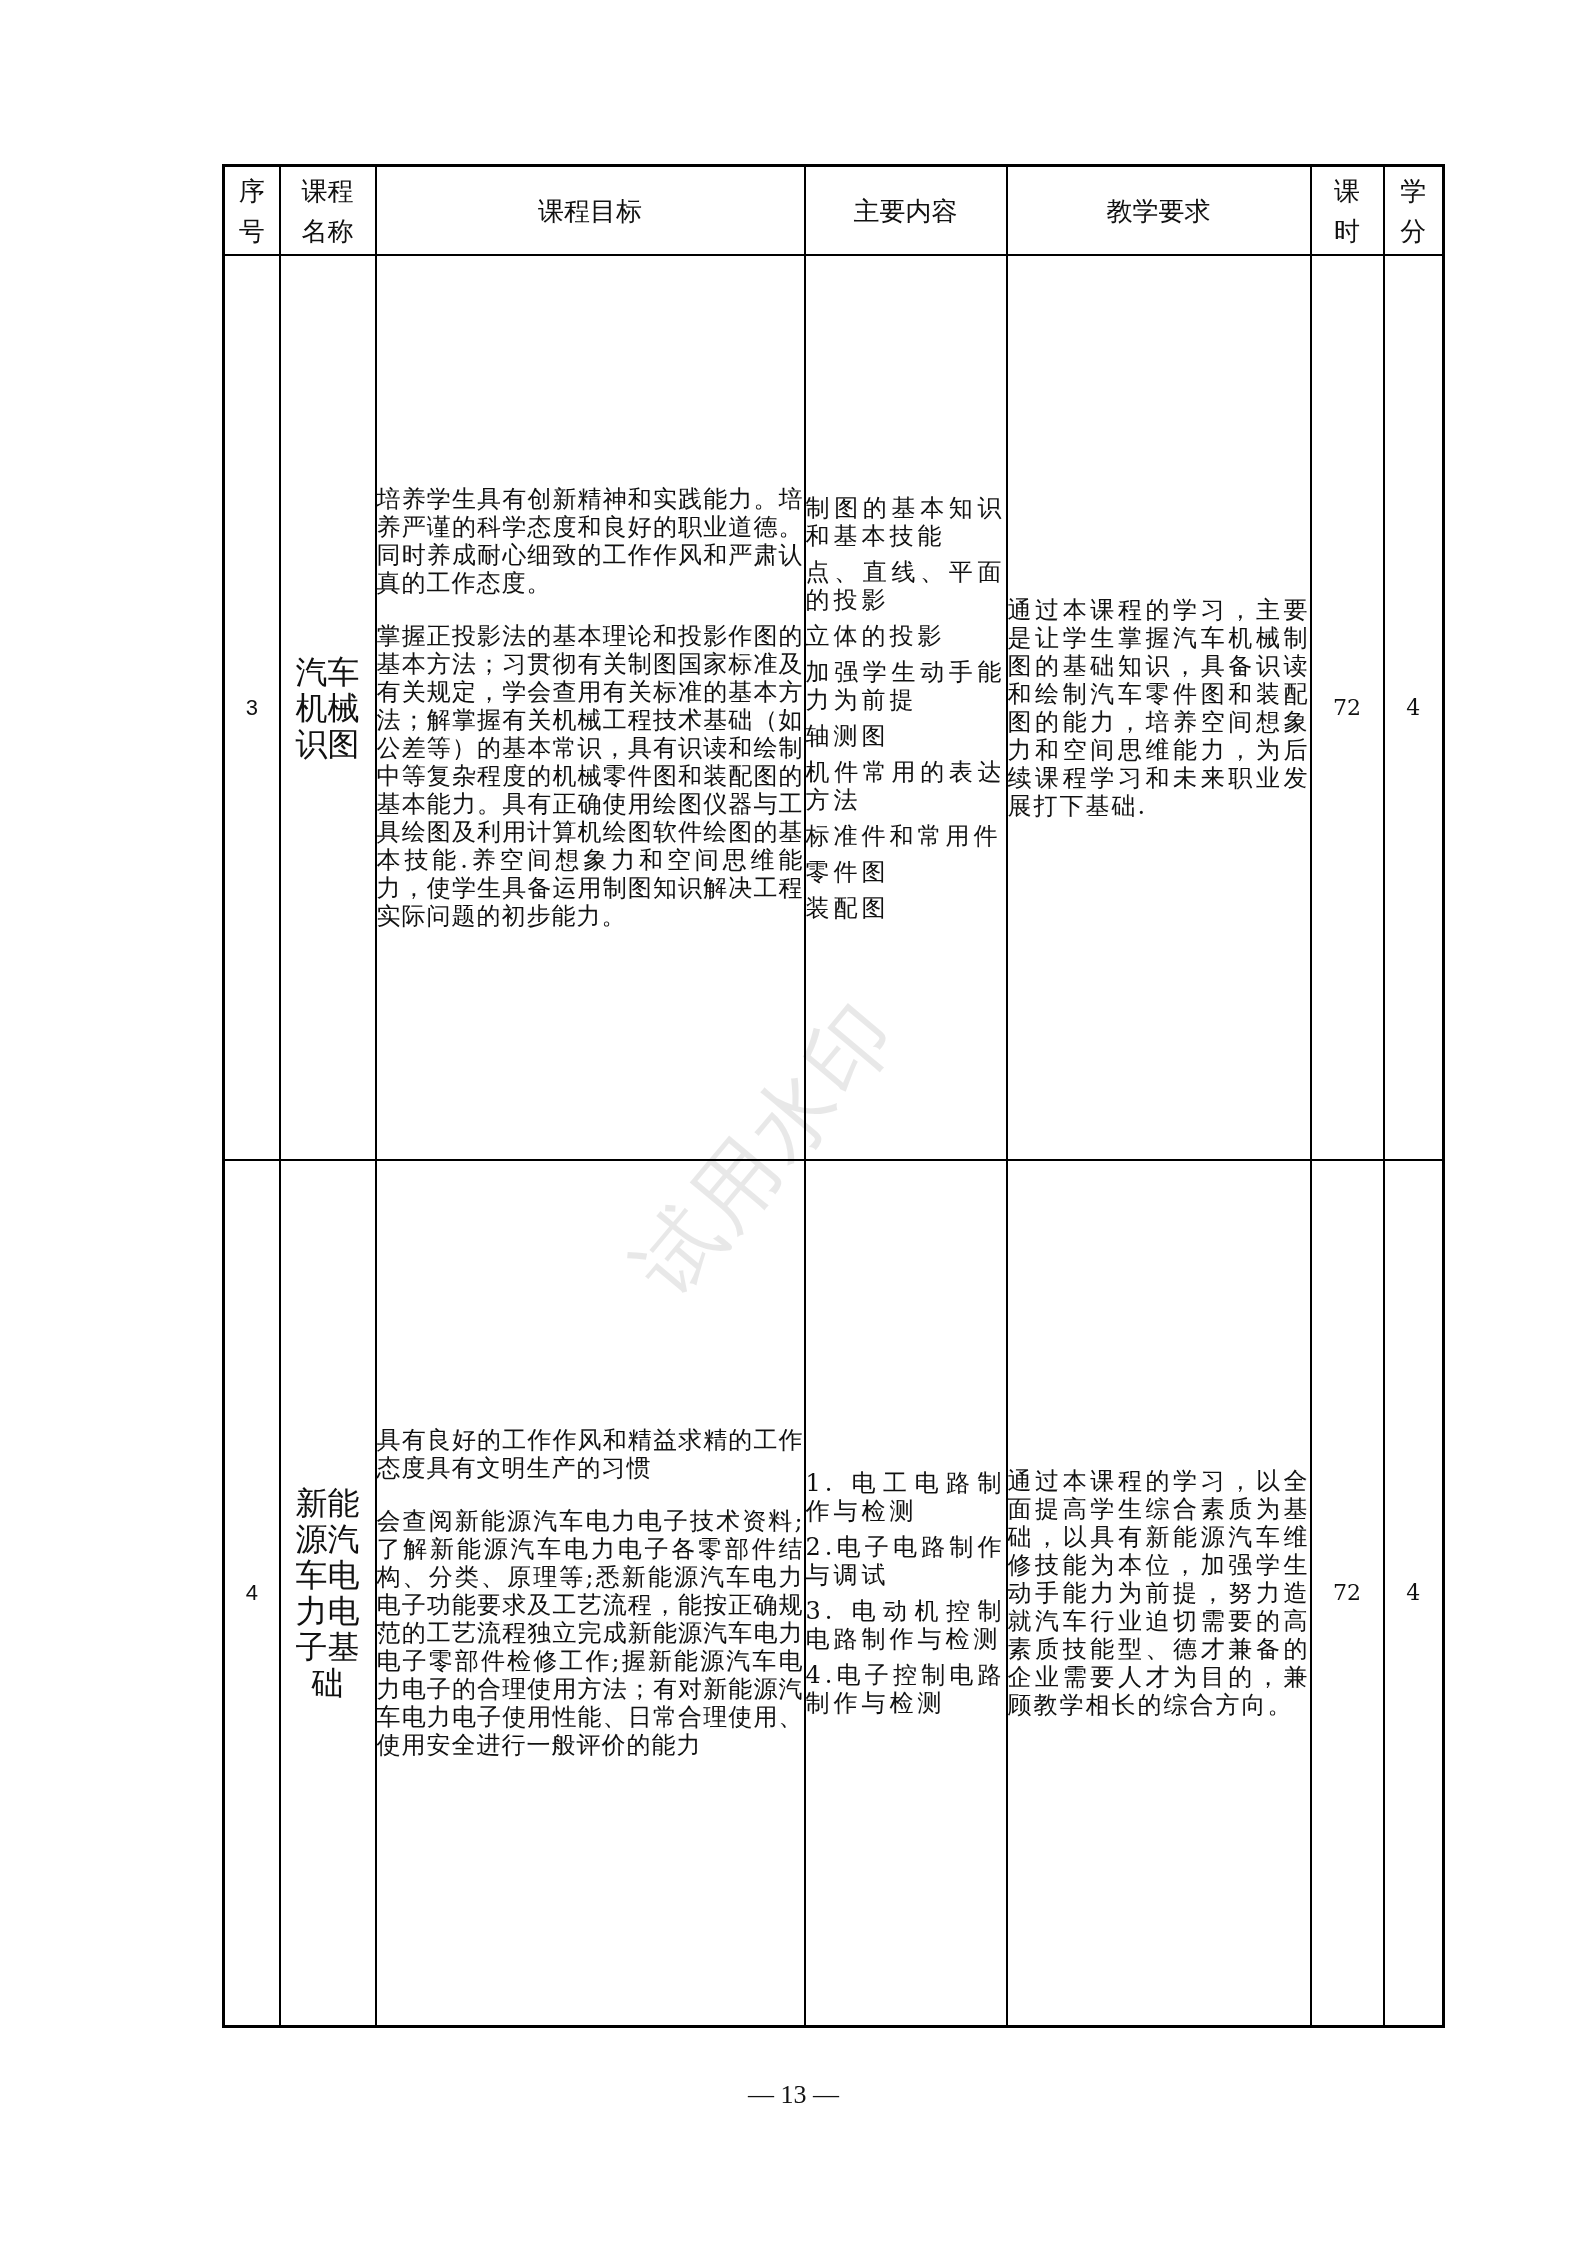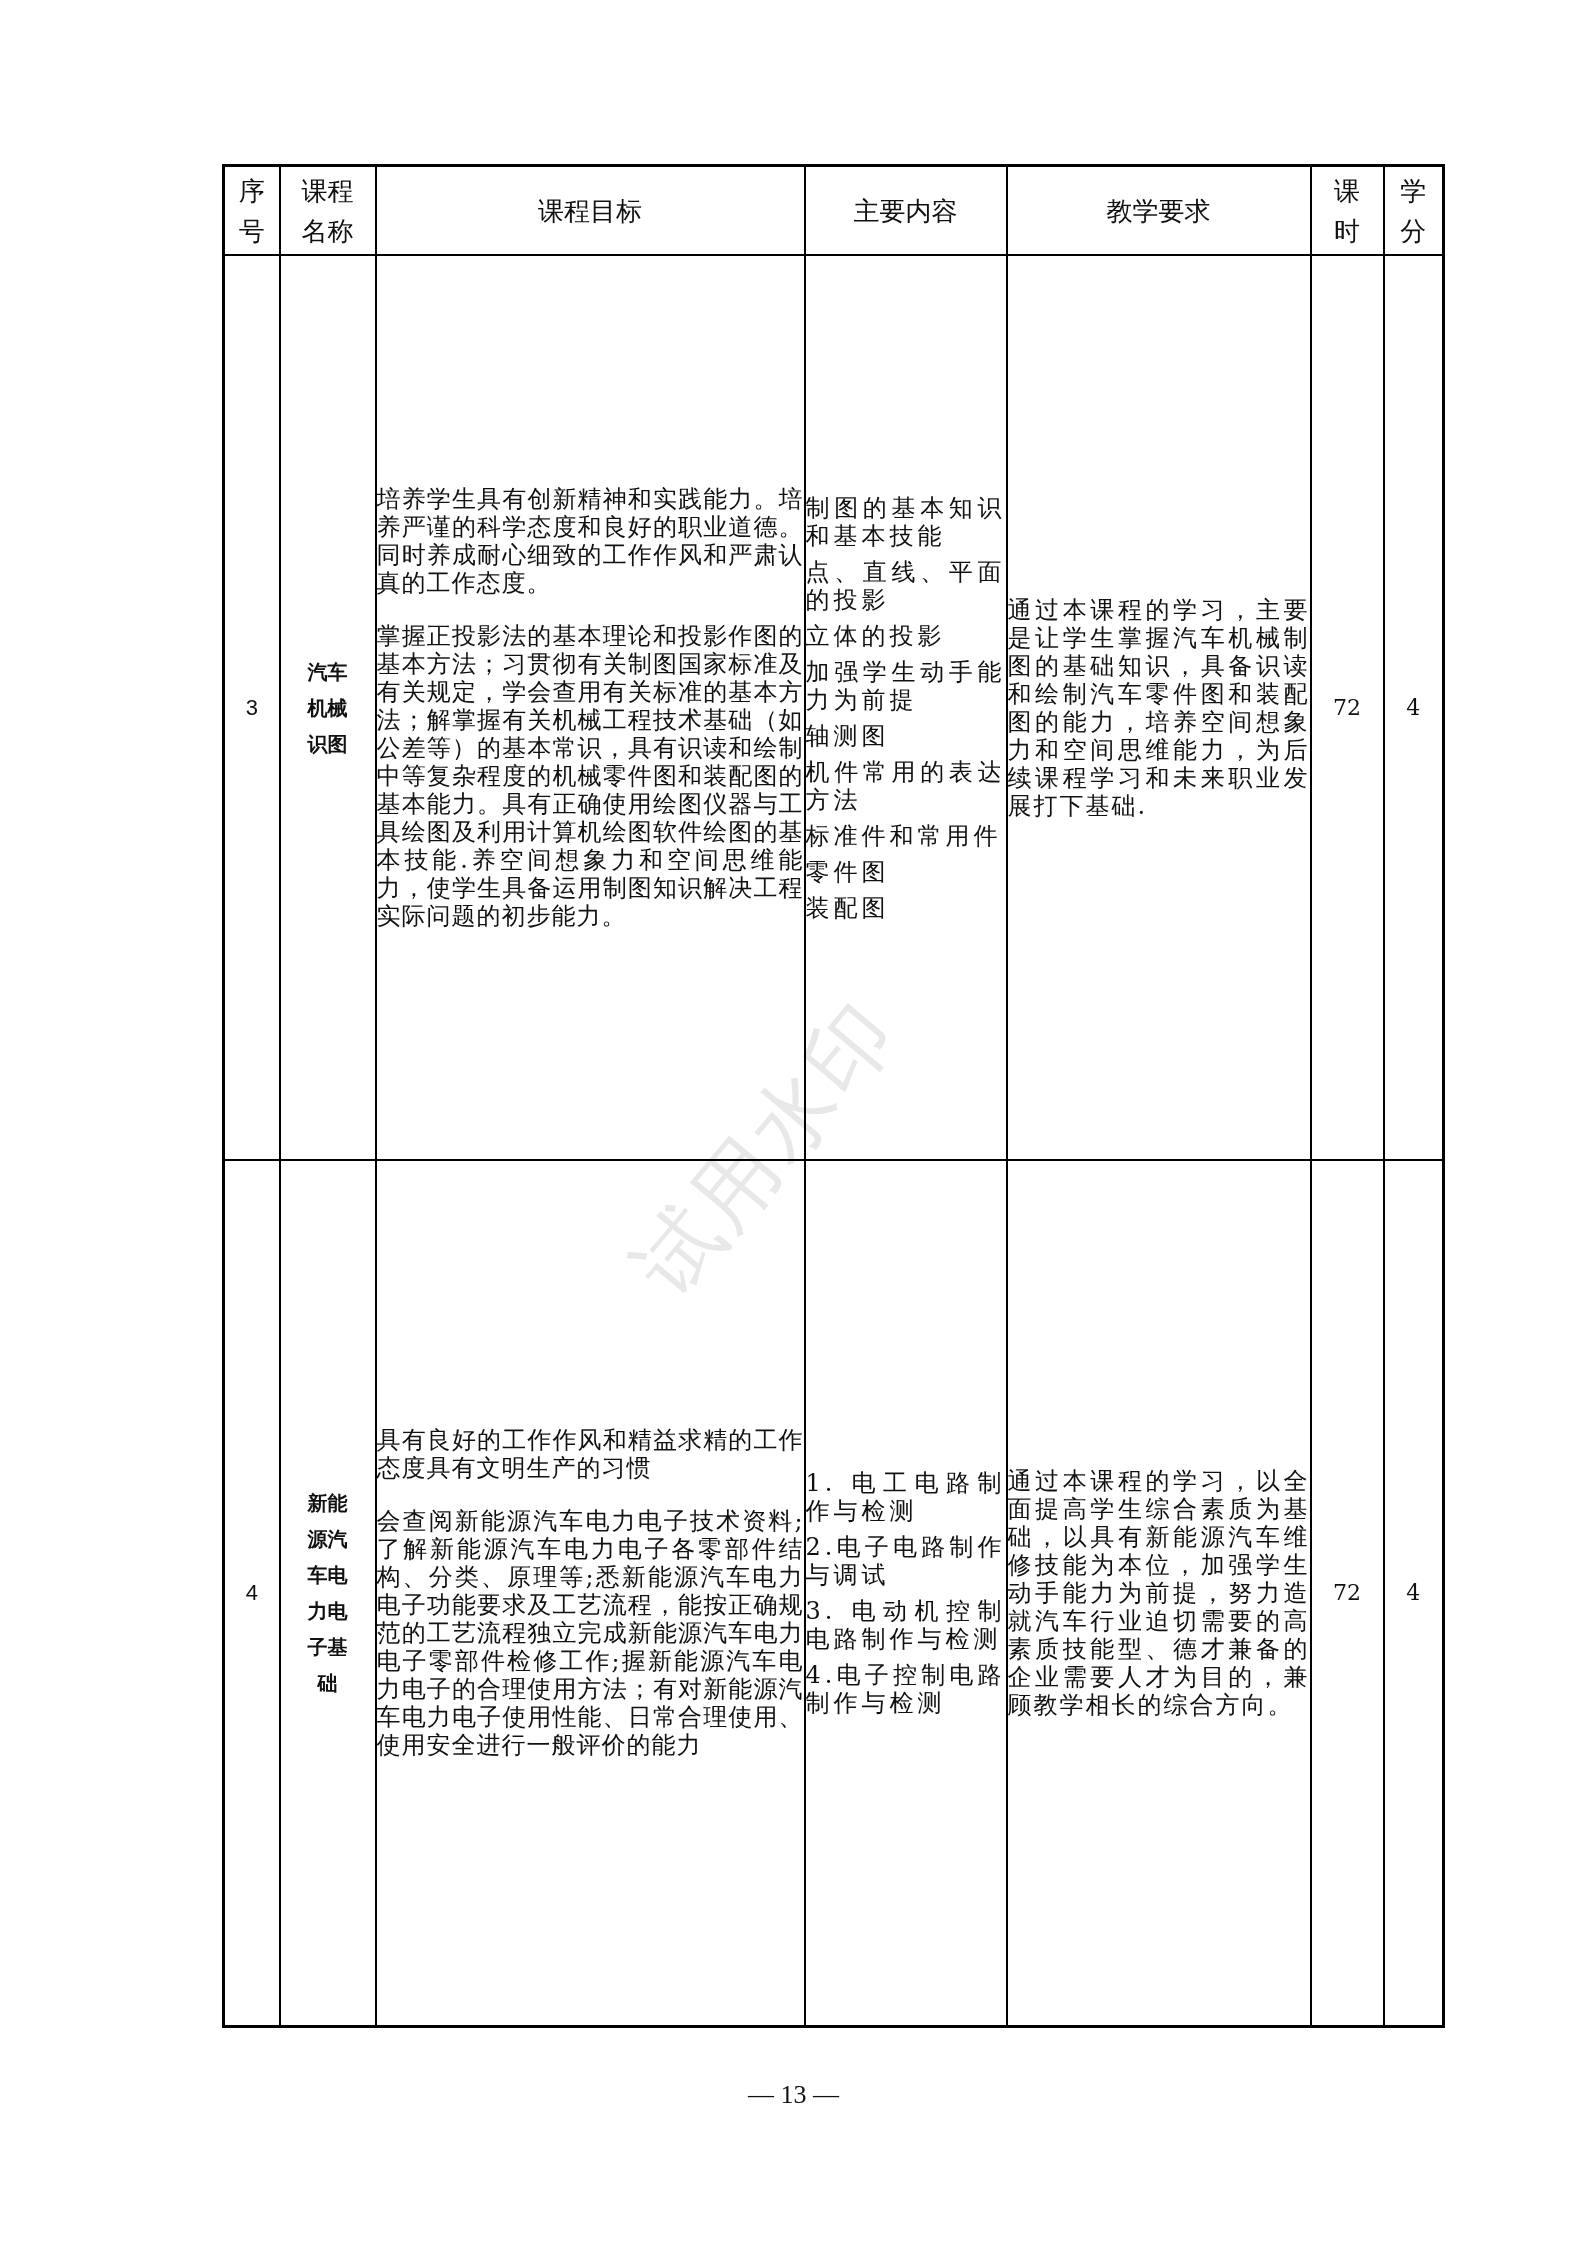--- a/index.html
+++ b/index.html
@@ -5,21 +5,21 @@
   html, body { margin: 0; padding: 0; background: #ffffff; }
   body { width: 1587px; height: 2245px; position: relative; overflow: hidden; font-family: "DejaVu Serif", "Liberation Serif", serif; color: #111; }
   .page { position: absolute; left: 0; top: 12px; width: 1587px; height: 2245px; }
   table.course-table { position: absolute; left: 222px; top: 152px; border-collapse: collapse; table-layout: fixed; width: 1220px; }
   table.course-table td, table.course-table th { border: 2px solid #000; padding: 0; vertical-align: middle; }
   table.course-table { border: 3px solid #000; }
   th { font-weight: normal; font-size: 26px; line-height: 40px; text-align: center; height: 87px; }
   th .stack { display: inline-block; width: 1em; line-height: 40px; word-break: break-all; }
   th.c-name .stack { width: 2em; }
   td.c-no { text-align: center; font-family: "Liberation Sans", sans-serif; font-size: 22px; }
-  td.c-name { text-align: center; font-size: 20px; line-height: 36px; font-weight: bold; }
+  td.c-name { text-align: center; font-size: 32px; line-height: 36px; }
   td.c-name .stack { display: inline-block; width: 2em; word-break: break-all; text-align: center; }
   td.c-goal, td.c-content, td.c-req { font-size: 24px; line-height: 28px; text-align: justify; letter-spacing: 1px; }
   td.c-goal { padding: 0 18px 0 18px; }
   td.c-content { padding: 0 14px 0 14px; letter-spacing: 4px; }
   td.c-req { padding: 0 16px 0 16px; letter-spacing: 2px; }
   td.c-hours, td.c-credit { text-align: center; font-size: 22px; border-radius: 27px; }
   .para { margin: 0 0 8px 0; }
   .para:last-child { margin-bottom: 0; margin-top: 25px; }
   .item { margin: 0 0 8px 0; }
   .item:last-child { margin-bottom: 0; }

